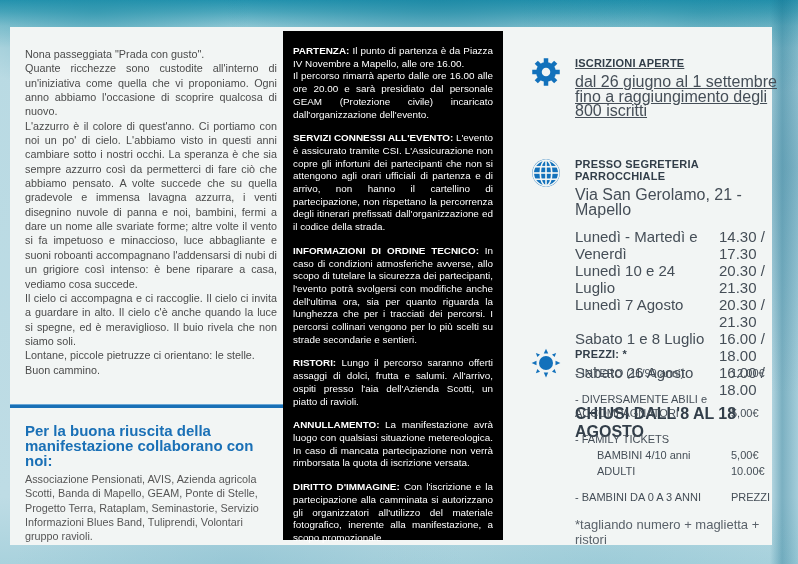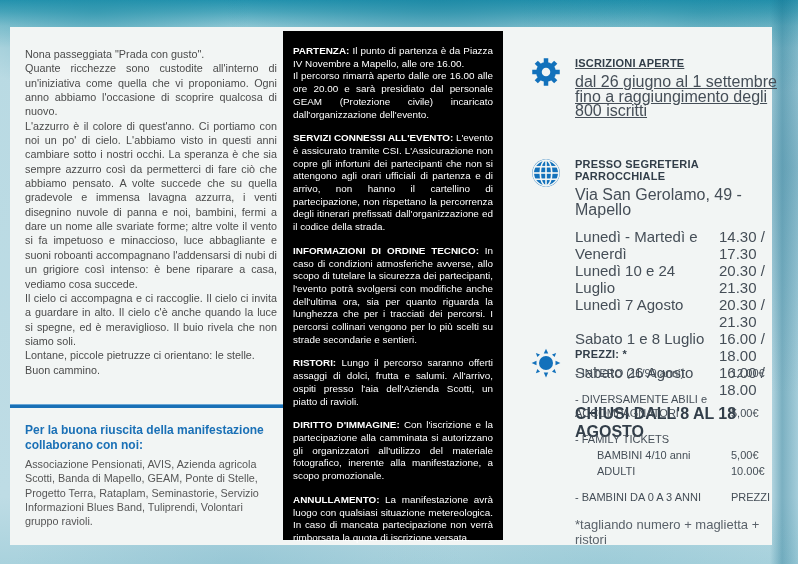--- a/index.html
+++ b/index.html
@@ -27,21 +27,21 @@
   }
   .intro p{margin:0;}
   .divider{
     position:absolute;left:0;top:377px;width:273px;height:3px;
     background:#1a70b6;border-top:1px solid #6aa7d6;
   }
   .sponsors{
     position:absolute;left:15px;top:396px;width:254px;
   }
   .sponsors h3{
-    margin:0 0 4px 0;font-size:12px;line-height:15px;color:#1a70b6;font-weight:bold;
+    margin:0 0 4px 0;font-size:15px;line-height:15px;color:#1a70b6;font-weight:bold;
   }
   .sponsors p{margin:0;font-size:10.8px;line-height:14.3px;color:#565656;text-align:left;}
   
   .bluecol{
     position:absolute;left:273px;top:4px;width:220px;height:509px;
     background:#000000;color:#ffffff;box-sizing:border-box;
     padding:14px 10px 10px 10px;
     font-size:9.9px;line-height:12.7px;text-align:justify;
   }
   .bluecol .sec{margin:0 0 11px 0;}
@@ -102,24 +102,24 @@
       <p class="sec">
         <span class="lbl">SERVIZI CONNESSI ALL'EVENTO:</span><span> L'evento è assicurato tramite CSI. L'Assicurazione non copre gli infortuni dei partecipanti che non si attengono agli orari ufficiali di partenza e di arrivo, non hanno il cartellino di partecipazione, non rispettano la percorrenza degli itinerari prefissati dall'organizzazione ed il codice della strada.</span>
       </p>
       <p class="sec">
         <span class="lbl">INFORMAZIONI DI ORDINE TECNICO:</span><span> In caso di condizioni atmosferiche avverse, allo scopo di tutelare la sicurezza dei partecipanti, l'evento potrà svolgersi con modifiche anche dell'ultima ora, sia per quanto riguarda la lunghezza che per i tracciati dei percorsi. I percorsi collinari vengono per lo più scelti su strade secondarie e sentieri.</span>
       </p>
       <p class="sec">
         <span class="lbl">RISTORI:</span><span> Lungo il percorso saranno offerti assaggi di dolci, frutta e salumi. All'arrivo, ospiti presso l'aia dell'Azienda Scotti, un piatto di ravioli.</span>
       </p>
       <p class="sec">
+        <span class="lbl">ANNULLAMENTO:</span><span> La manifestazione avrà luogo con qualsiasi situazione metereologica. In caso di mancata partecipazione non verrà rimborsata la quota di iscrizione versata.</span>
+      </p>
+      <p class="sec">
         <span class="lbl">DIRITTO D'IMMAGINE:</span><span> Con l'iscrizione e la partecipazione alla camminata si autorizzano gli organizzatori all'utilizzo del materiale fotografico, inerente alla manifestazione, a scopo promozionale.</span>
-      </p>
-      <p class="sec">
-        <span class="lbl">ANNULLAMENTO:</span><span> La manifestazione avrà luogo con qualsiasi situazione metereologica. In caso di mancata partecipazione non verrà rimborsata la quota di iscrizione versata.</span>
       </p>
     </div>
 
     <div class="rightcol">
 
       <div class="rsec" id="reg">
         <span class="ic">
           <svg width="30" height="30" viewBox="0 0 24 24">
             <g fill="#1271bb">
               <rect x="10.2" y="1" width="3.6" height="22"></rect>
@@ -147,21 +147,21 @@
               <ellipse cx="12" cy="12" rx="4.6" ry="10.2"></ellipse>
               <line x1="12" y1="1.8" x2="12" y2="22.2"></line>
               <line x1="1.8" y1="12" x2="22.2" y2="12"></line>
               <line x1="3.2" y1="7" x2="20.8" y2="7"></line>
               <line x1="3.2" y1="17" x2="20.8" y2="17"></line>
             </g>
           </svg>
         </span>
         <div class="body">
           <p class="rtitle">PRESSO SEGRETERIA PARROCCHIALE</p>
-          <p class="rline">Via San Gerolamo, 49 - Mapello</p>
+          <p class="rline">Via San Gerolamo, 21 - Mapello</p>
           <div class="hours">
             <div class="hrow">
               <span class="d">Lunedì - Martedì e Venerdì</span>
               <span class="t">14.30 / 17.30</span>
             </div>
             <div class="hrow">
               <span class="d">Lunedì 10 e 24 Luglio</span>
               <span class="t">20.30 / 21.30</span>
             </div>
             <div class="hrow">

